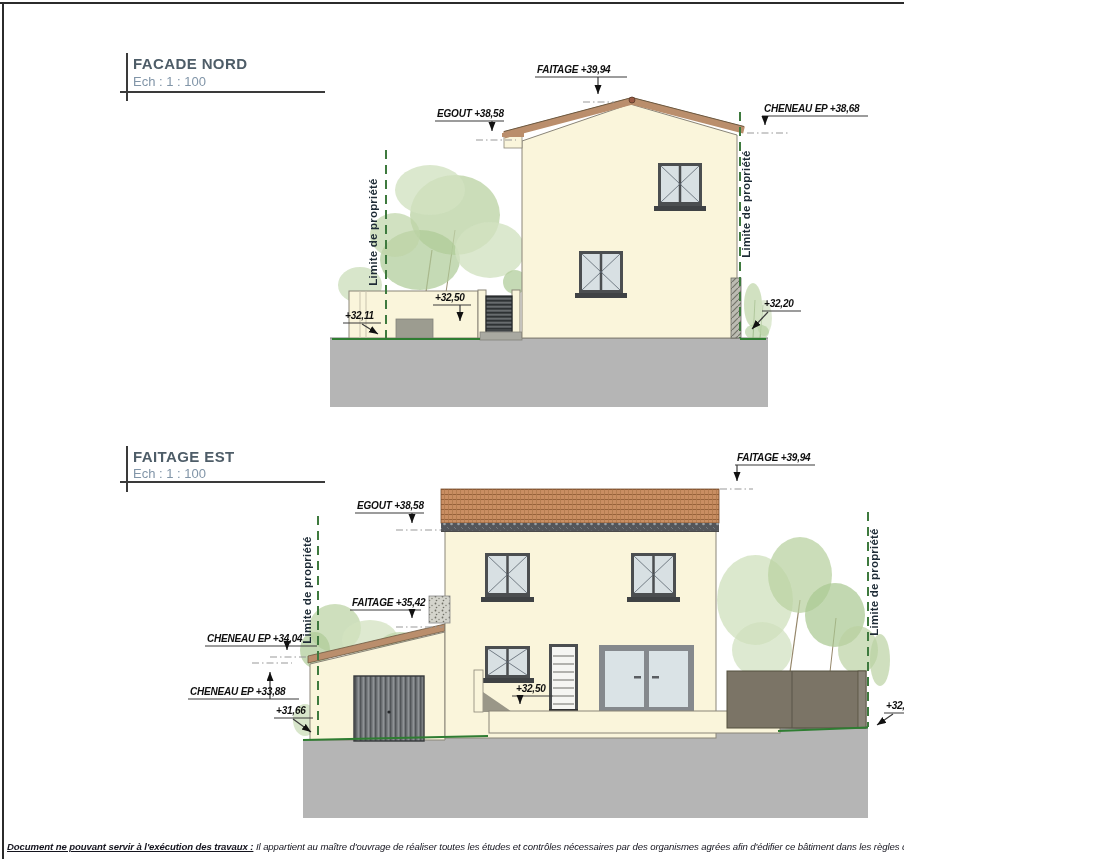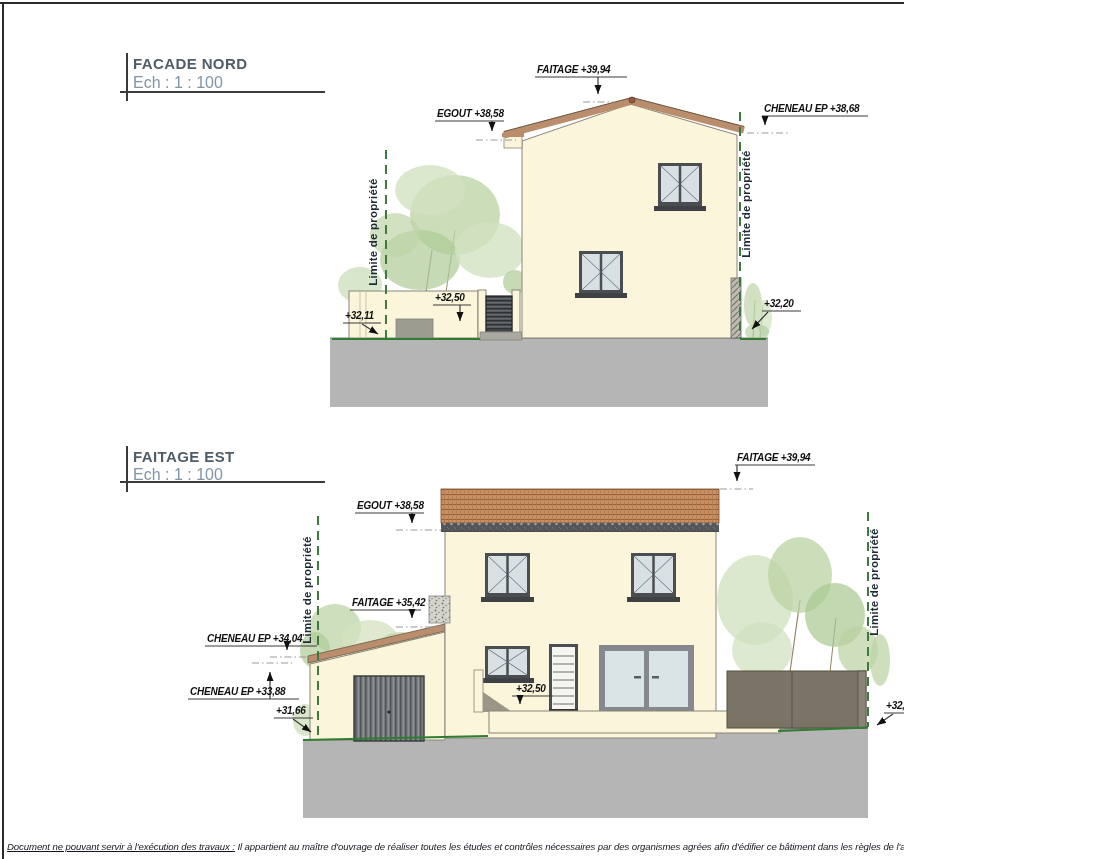--- a/index.html
+++ b/index.html
@@ -3,24 +3,24 @@
 <meta charset="utf-8">
 <style>
   html,body{margin:0;padding:0;background:#ffffff;}
   .page{position:relative;width:904px;height:859px;background:#ffffff;overflow:hidden;
         font-family:"Liberation Sans",sans-serif;}
   .frame-line{position:absolute;background:#2b2b2b;}
   .tb{position:absolute;}
   .tb .vline{position:absolute;background:#3a3a3a;width:1.5px;}
   .tb .hline{position:absolute;background:#3a3a3a;height:1.5px;}
   .tb .title{position:absolute;font-size:15px;font-weight:bold;letter-spacing:.4px;color:#4e5d68;white-space:nowrap;}
-  .tb .scale{position:absolute;font-size:16px;color:#8195a8;white-space:nowrap;}
+  .tb .scale{position:absolute;font-size:13px;color:#8195a8;white-space:nowrap;}
   .footer{position:absolute;left:7px;top:841px;width:1100px;white-space:nowrap;
           font-size:9.6px;font-style:italic;color:#14141e;letter-spacing:-0.1px;}
-  .footer .lead{font-weight:normal;text-decoration:underline;}
+  .footer .lead{font-weight:bold;text-decoration:underline;}
   svg{position:absolute;left:0;top:0;}
   text.ann{font-family:"Liberation Sans",sans-serif;font-style:italic;font-weight:bold;
            font-size:10px;fill:#0f0f0f;letter-spacing:-0.2px;}
   text.limite{font-family:"Liberation Sans",sans-serif;font-weight:bold;font-size:11.5px;
               fill:#1e2b36;letter-spacing:.2px;}
 </style>
 </head>
 <body>
 
 <div class="page">

